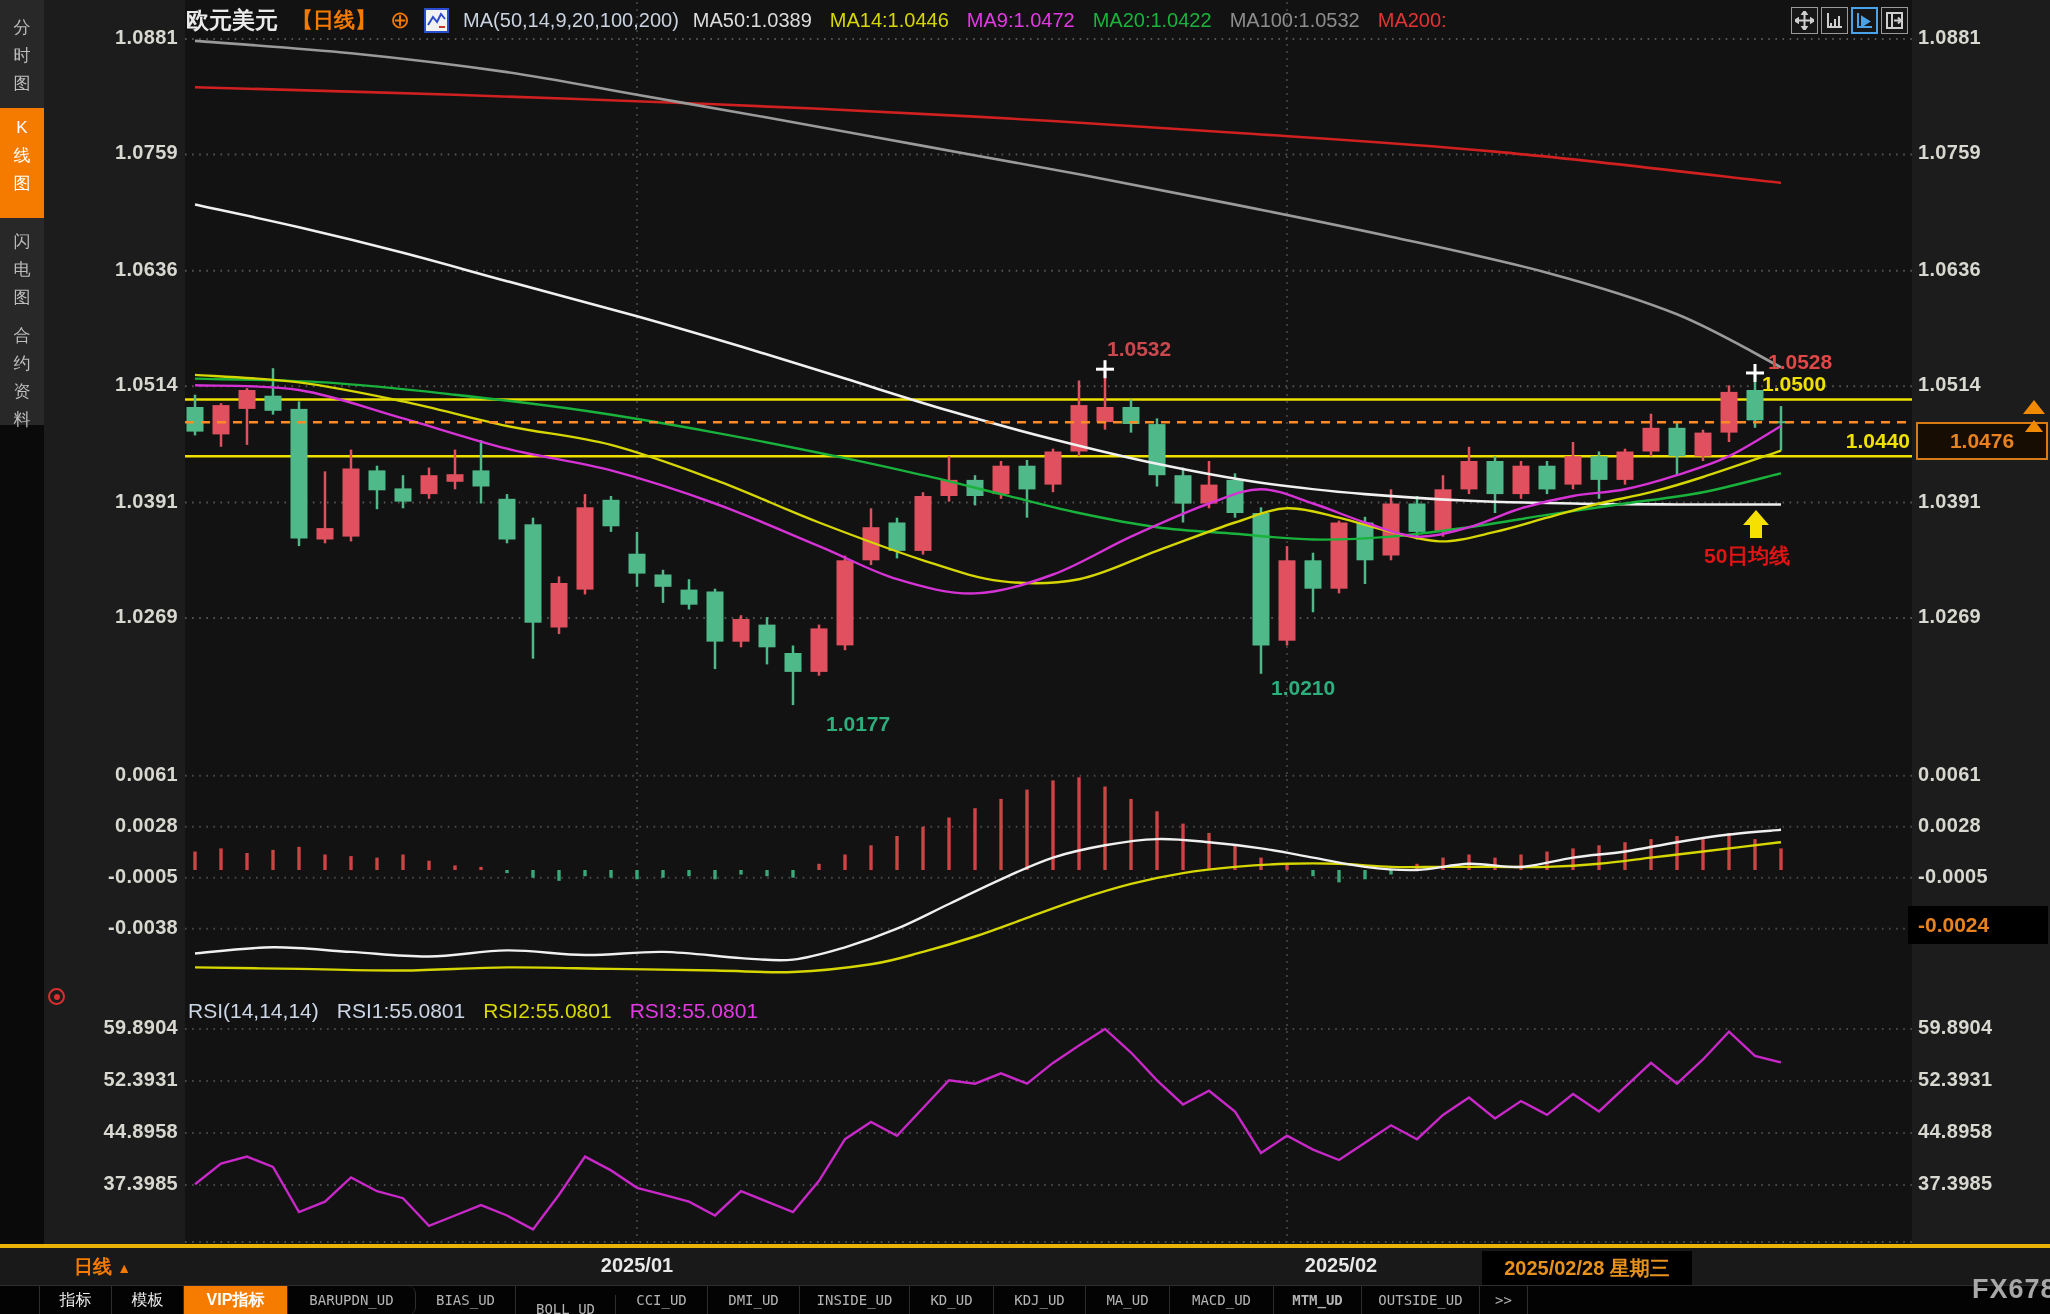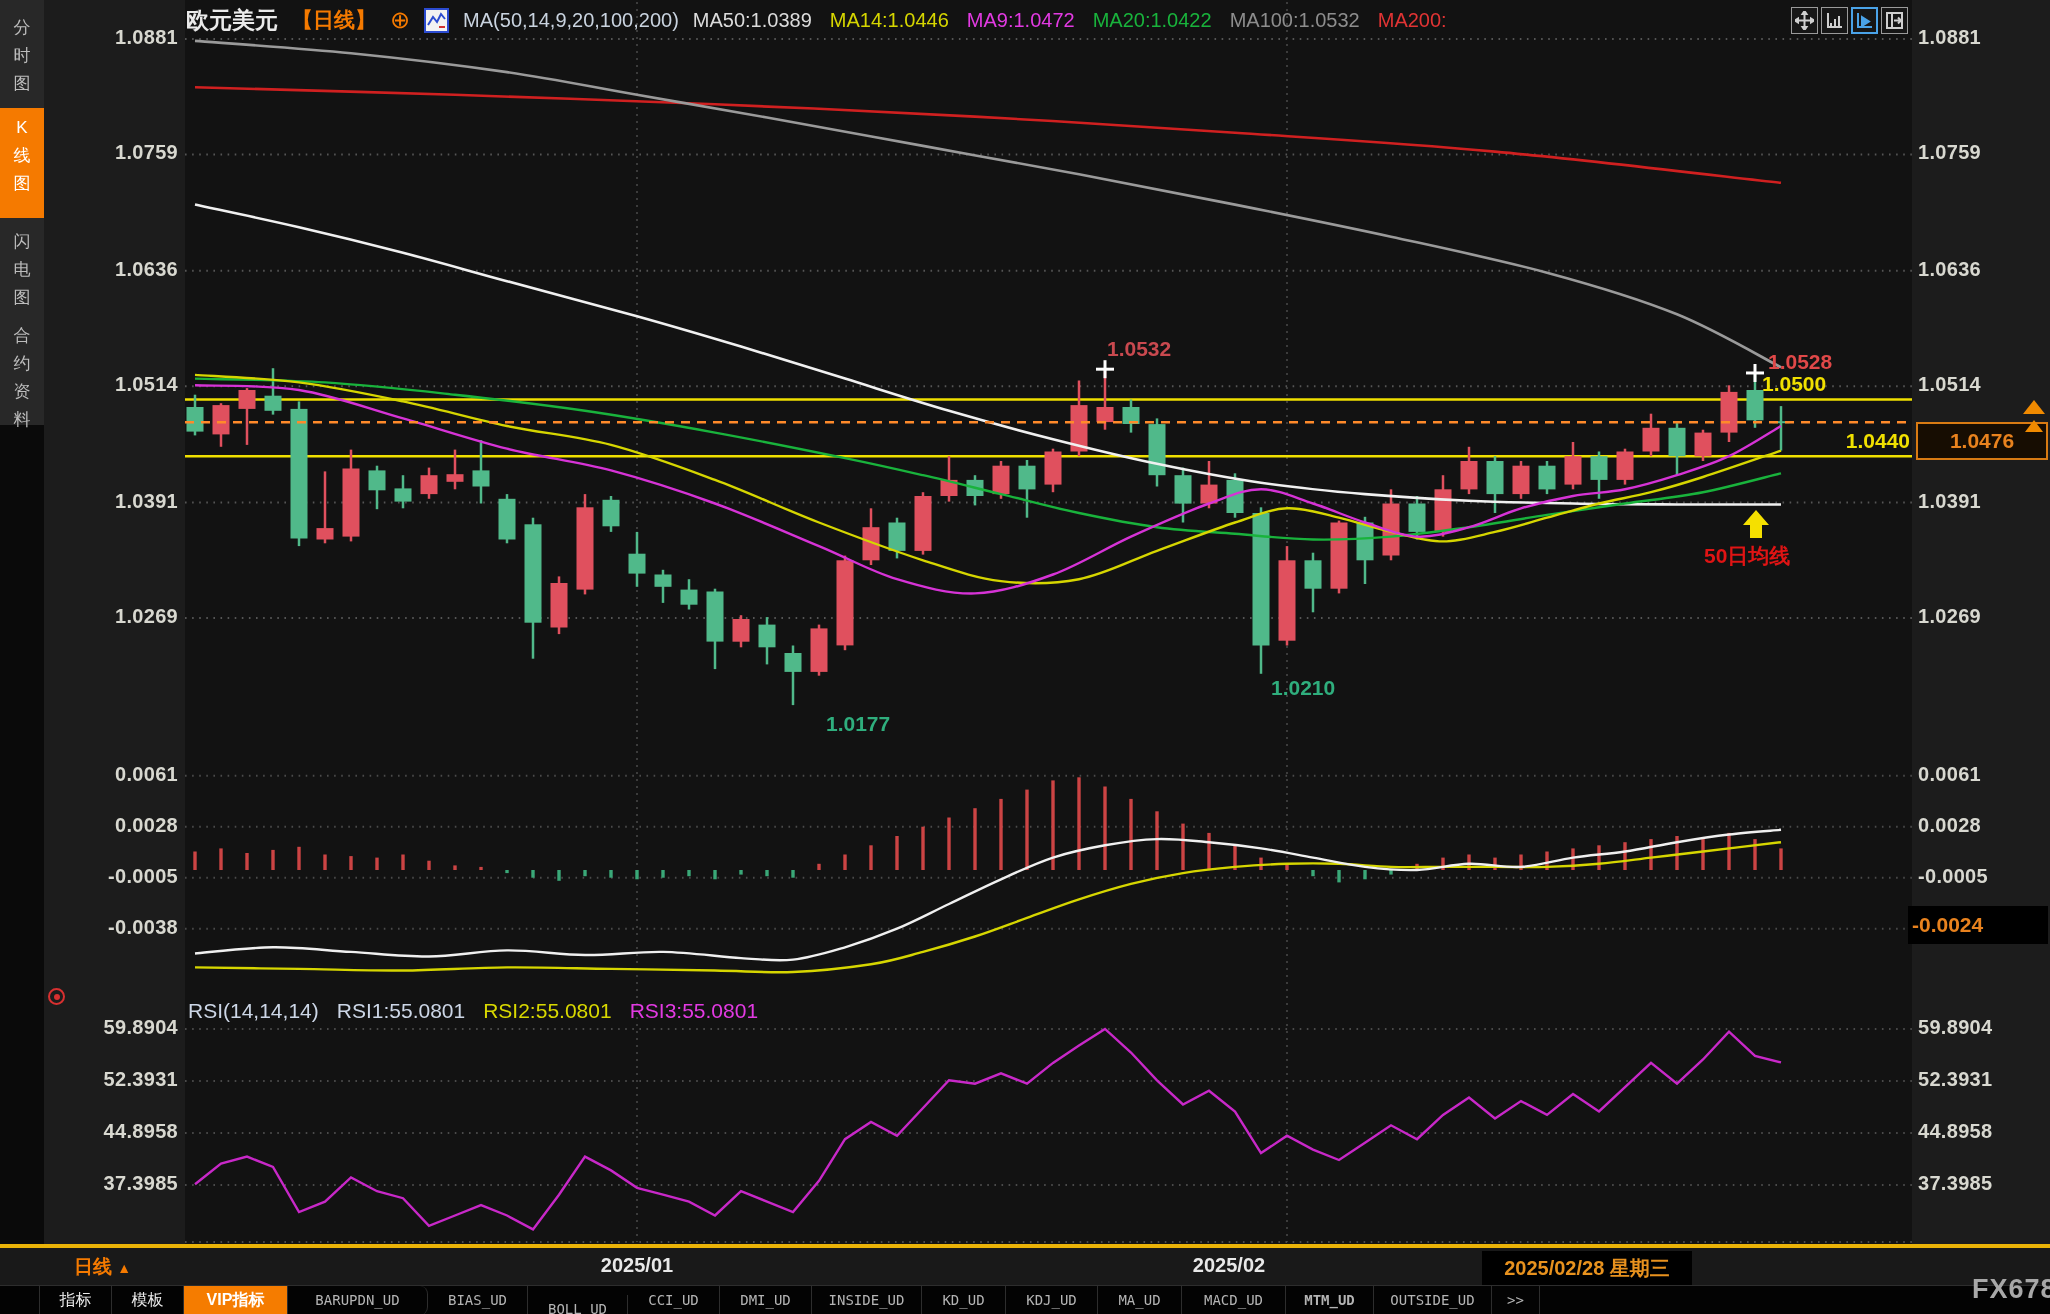--- a/index.html
+++ b/index.html
@@ -41,21 +41,21 @@
   #ann-high2{left:1768px;top:350px;color:#e04848;font-size:21px;}
   #ann-low1{left:826px;top:712px;color:#2fae7d;font-size:21px;}
   #ann-low2{left:1255px;top:676px;color:#2fae7d;font-size:21px;margin-left:16px;}
   #ann-res{left:1762px;top:372px;width:148px;color:#f0e000;font-size:21px;}
   #ann-sup{left:1762px;top:429px;width:148px;text-align:right;color:#f0e000;font-size:21px;}
   #ann-ma50{left:1704px;top:542px;color:#e01414;font-size:21px;}
   
   #badge-price{position:absolute;left:1916px;top:422px;width:128px;height:34px;border:2px solid #d97b13;
                background:#170d02;color:#e8821e;font-size:21px;font-weight:700;text-align:center;line-height:34px;z-index:9;}
   #badge-macd{position:absolute;left:1908px;top:906px;width:140px;height:38px;background:#000;
-              color:#e8821e;font-size:21px;font-weight:700;line-height:38px;padding-left:4px;box-sizing:border-box;z-index:9;}
+              color:#e8821e;font-size:21px;font-weight:700;line-height:38px;padding-left:10px;box-sizing:border-box;z-index:9;}
   #scroll-latest{position:absolute;left:2020px;top:398px;width:28px;height:52px;z-index:10;cursor:pointer;}
   
   #date-row{position:absolute;left:0;top:1244px;width:2050px;height:41px;background:#191919;border-top:4px solid #eab308;z-index:6;}
   #period-box{position:absolute;left:74px;top:6px;color:#f57a00;font-size:19px;font-weight:700;cursor:pointer;}
   #period-box .tri{font-size:14px;}
   .date-label{position:absolute;top:6px;color:#e8e8e8;font-size:20px;font-weight:700;transform:translateX(-50%);}
   #date-badge{position:absolute;left:1482px;top:3px;width:210px;height:34px;background:#000;color:#e8921e;
               font-size:20px;font-weight:700;text-align:center;line-height:34px;}
   
   #tabbar{position:absolute;left:0;top:1285px;width:2050px;height:29px;background:#030303;border-top:1px solid #2d2d2d;
@@ -402,29 +402,29 @@
       <path d="M14 22l9 12H5z" fill="#f08a00"></path>
   </svg>
 
   <div id="date-row">
     <div id="period-box">
       <span>日线</span>
       <span class="tri">▲</span>
     </div>
     <div id="date-badge">2025/02/28 星期三</div>
   <div class="date-label" style="left: 637px;">2025/01</div>
-      <div class="date-label" style="left: 1229px;">2025/02</div>
+      <div class="date-label" style="left: 1341px;">2025/02</div>
     </div>
 
   <div id="tabbar">
     <div class="tab-lead"></div>
   <div class="tab cn" style="width: 72px;">指标</div>
       <div class="tab cn" style="width: 72px;">模板</div>
       <div class="tab vip" style="width: 104px;">VIP指标</div>
-      <div class="tab ud" style="width: 140px; border-radius: 8px;">BARUPDN_UD</div>
+      <div class="tab ud" style="width: 128px; border-radius: 8px;">BARUPDN_UD</div>
       <div class="tab ud" style="width: 100px;">BIAS_UD</div>
       <div class="tab ud" style="width: 100px; margin-top: 9px;">BOLL_UD</div>
       <div class="tab ud" style="width: 92px;">CCI_UD</div>
       <div class="tab ud" style="width: 92px;">DMI_UD</div>
       <div class="tab ud" style="width: 110px;">INSIDE_UD</div>
       <div class="tab ud" style="width: 84px;">KD_UD</div>
       <div class="tab ud" style="width: 92px;">KDJ_UD</div>
       <div class="tab ud" style="width: 84px;">MA_UD</div>
       <div class="tab ud" style="width: 104px;">MACD_UD</div>
       <div class="tab ud" style="width: 88px; font-weight: bold;">MTM_UD</div>

